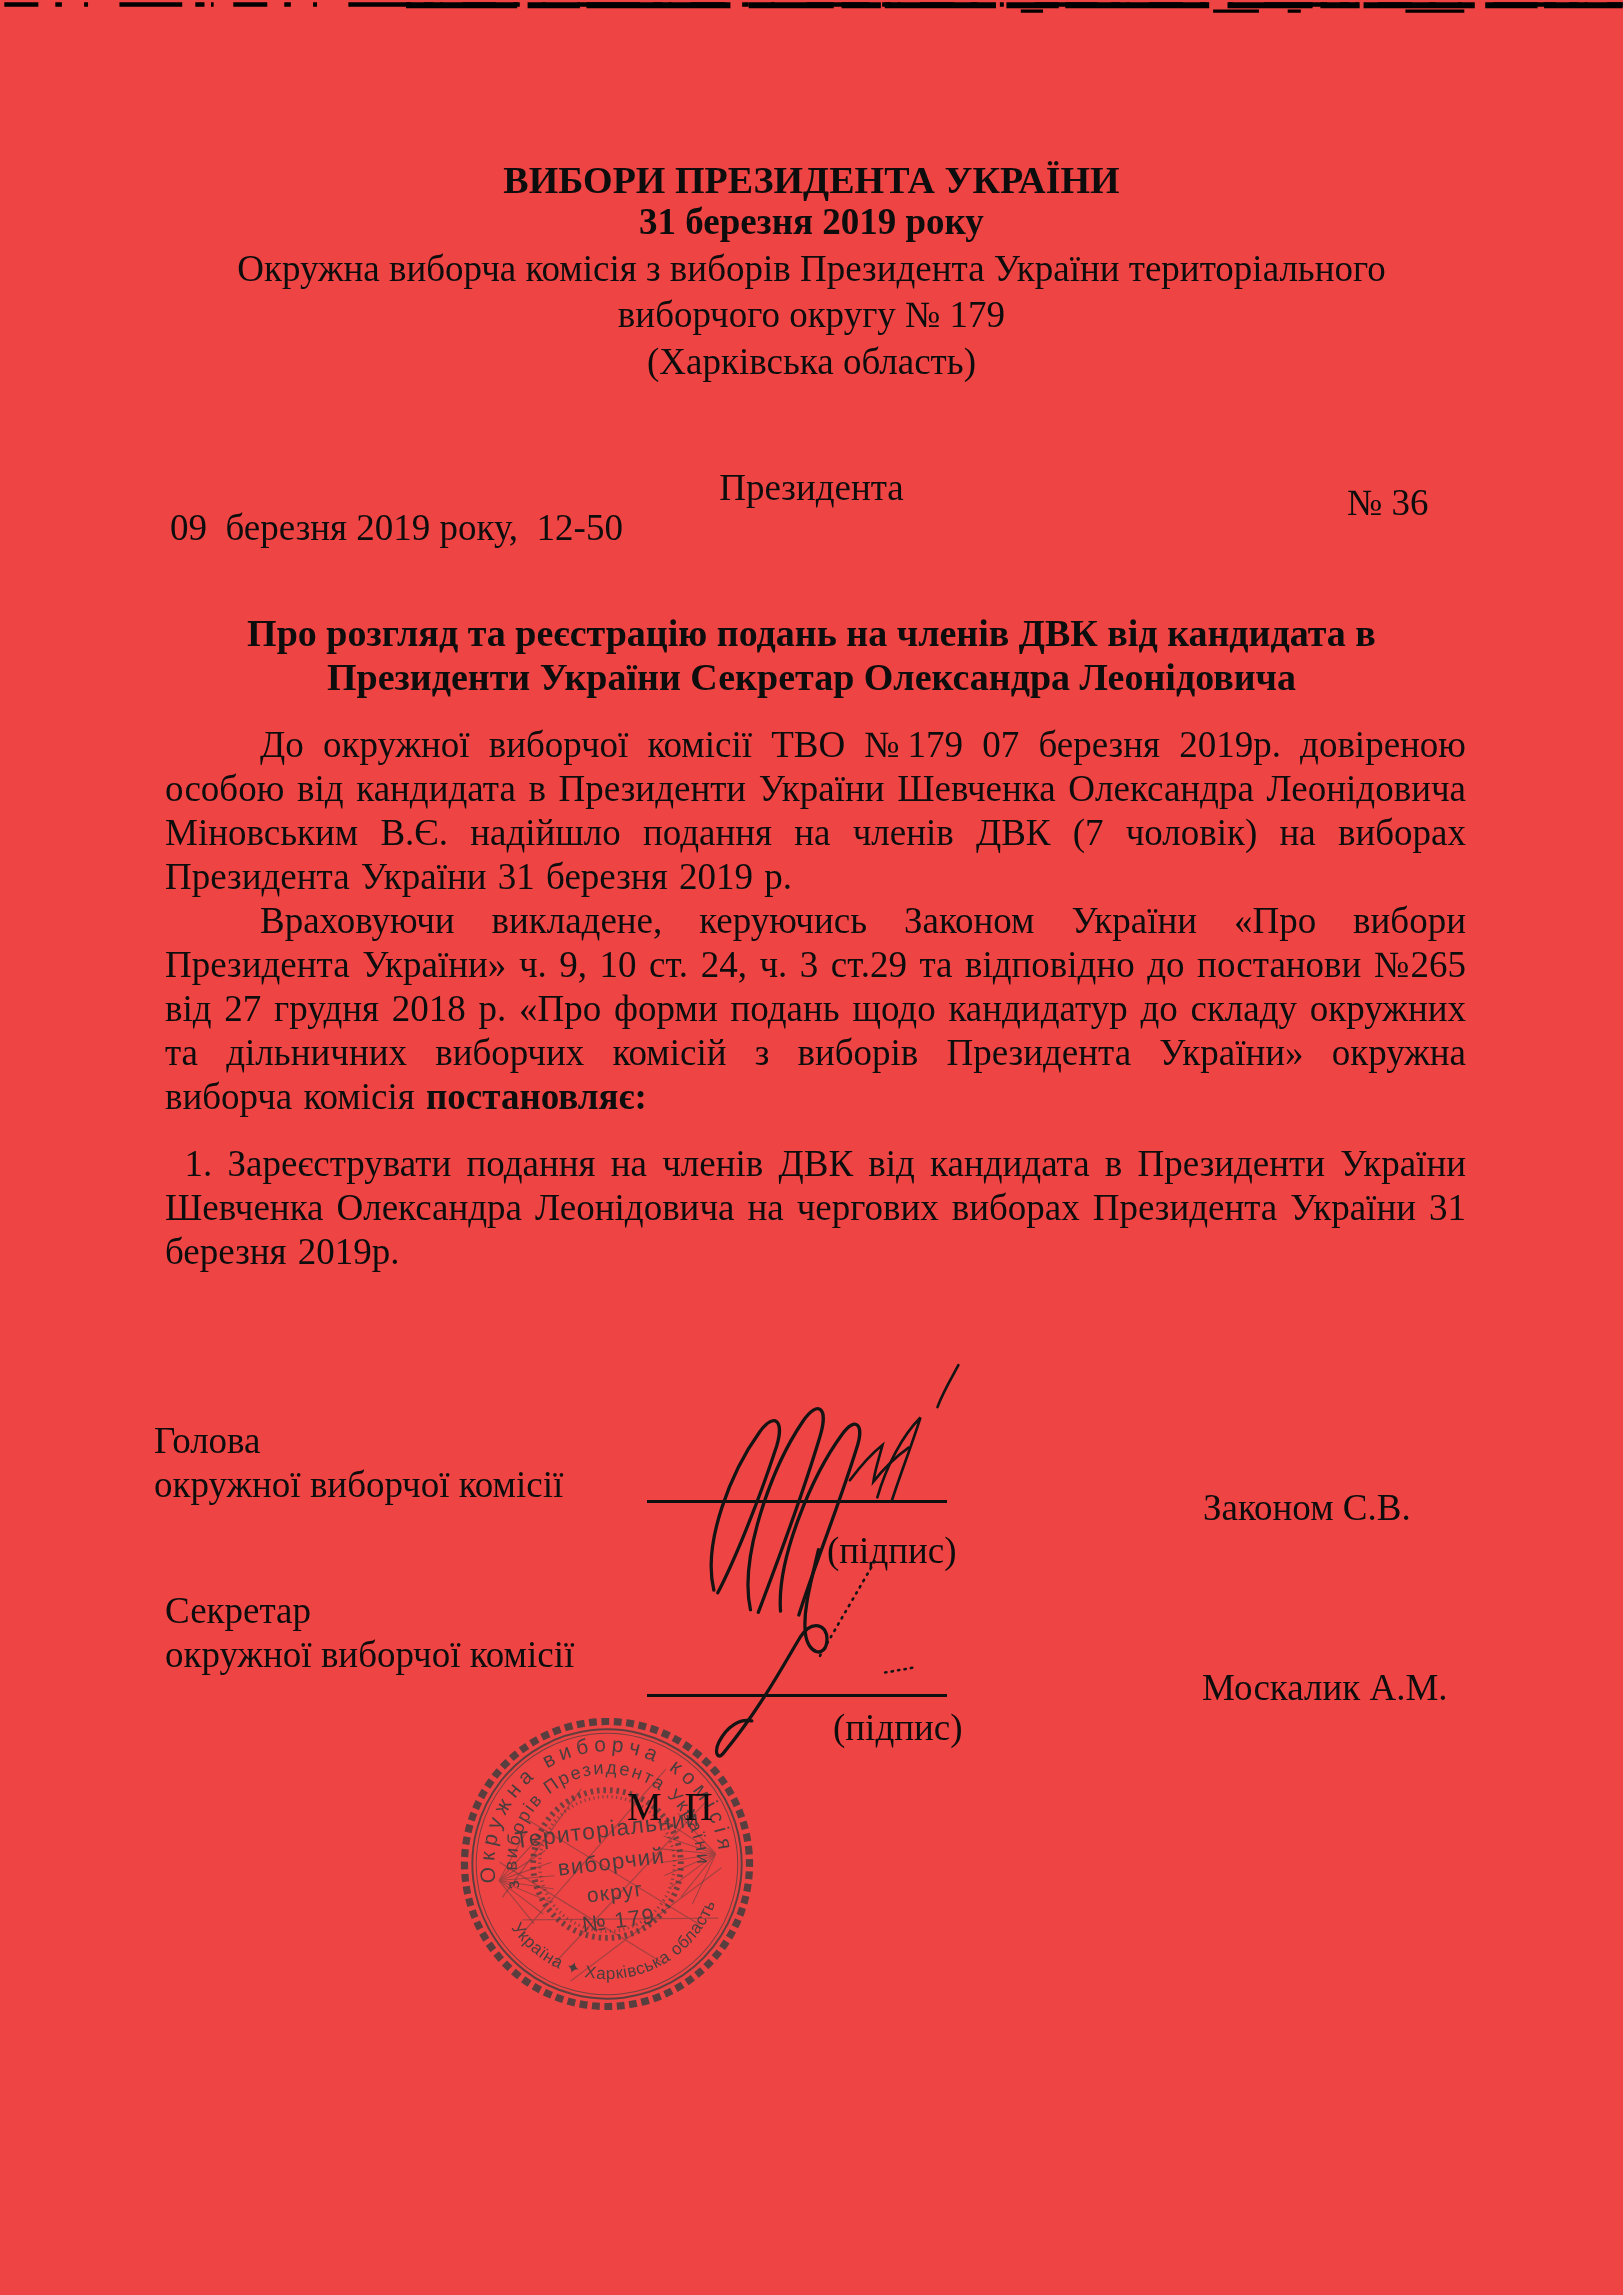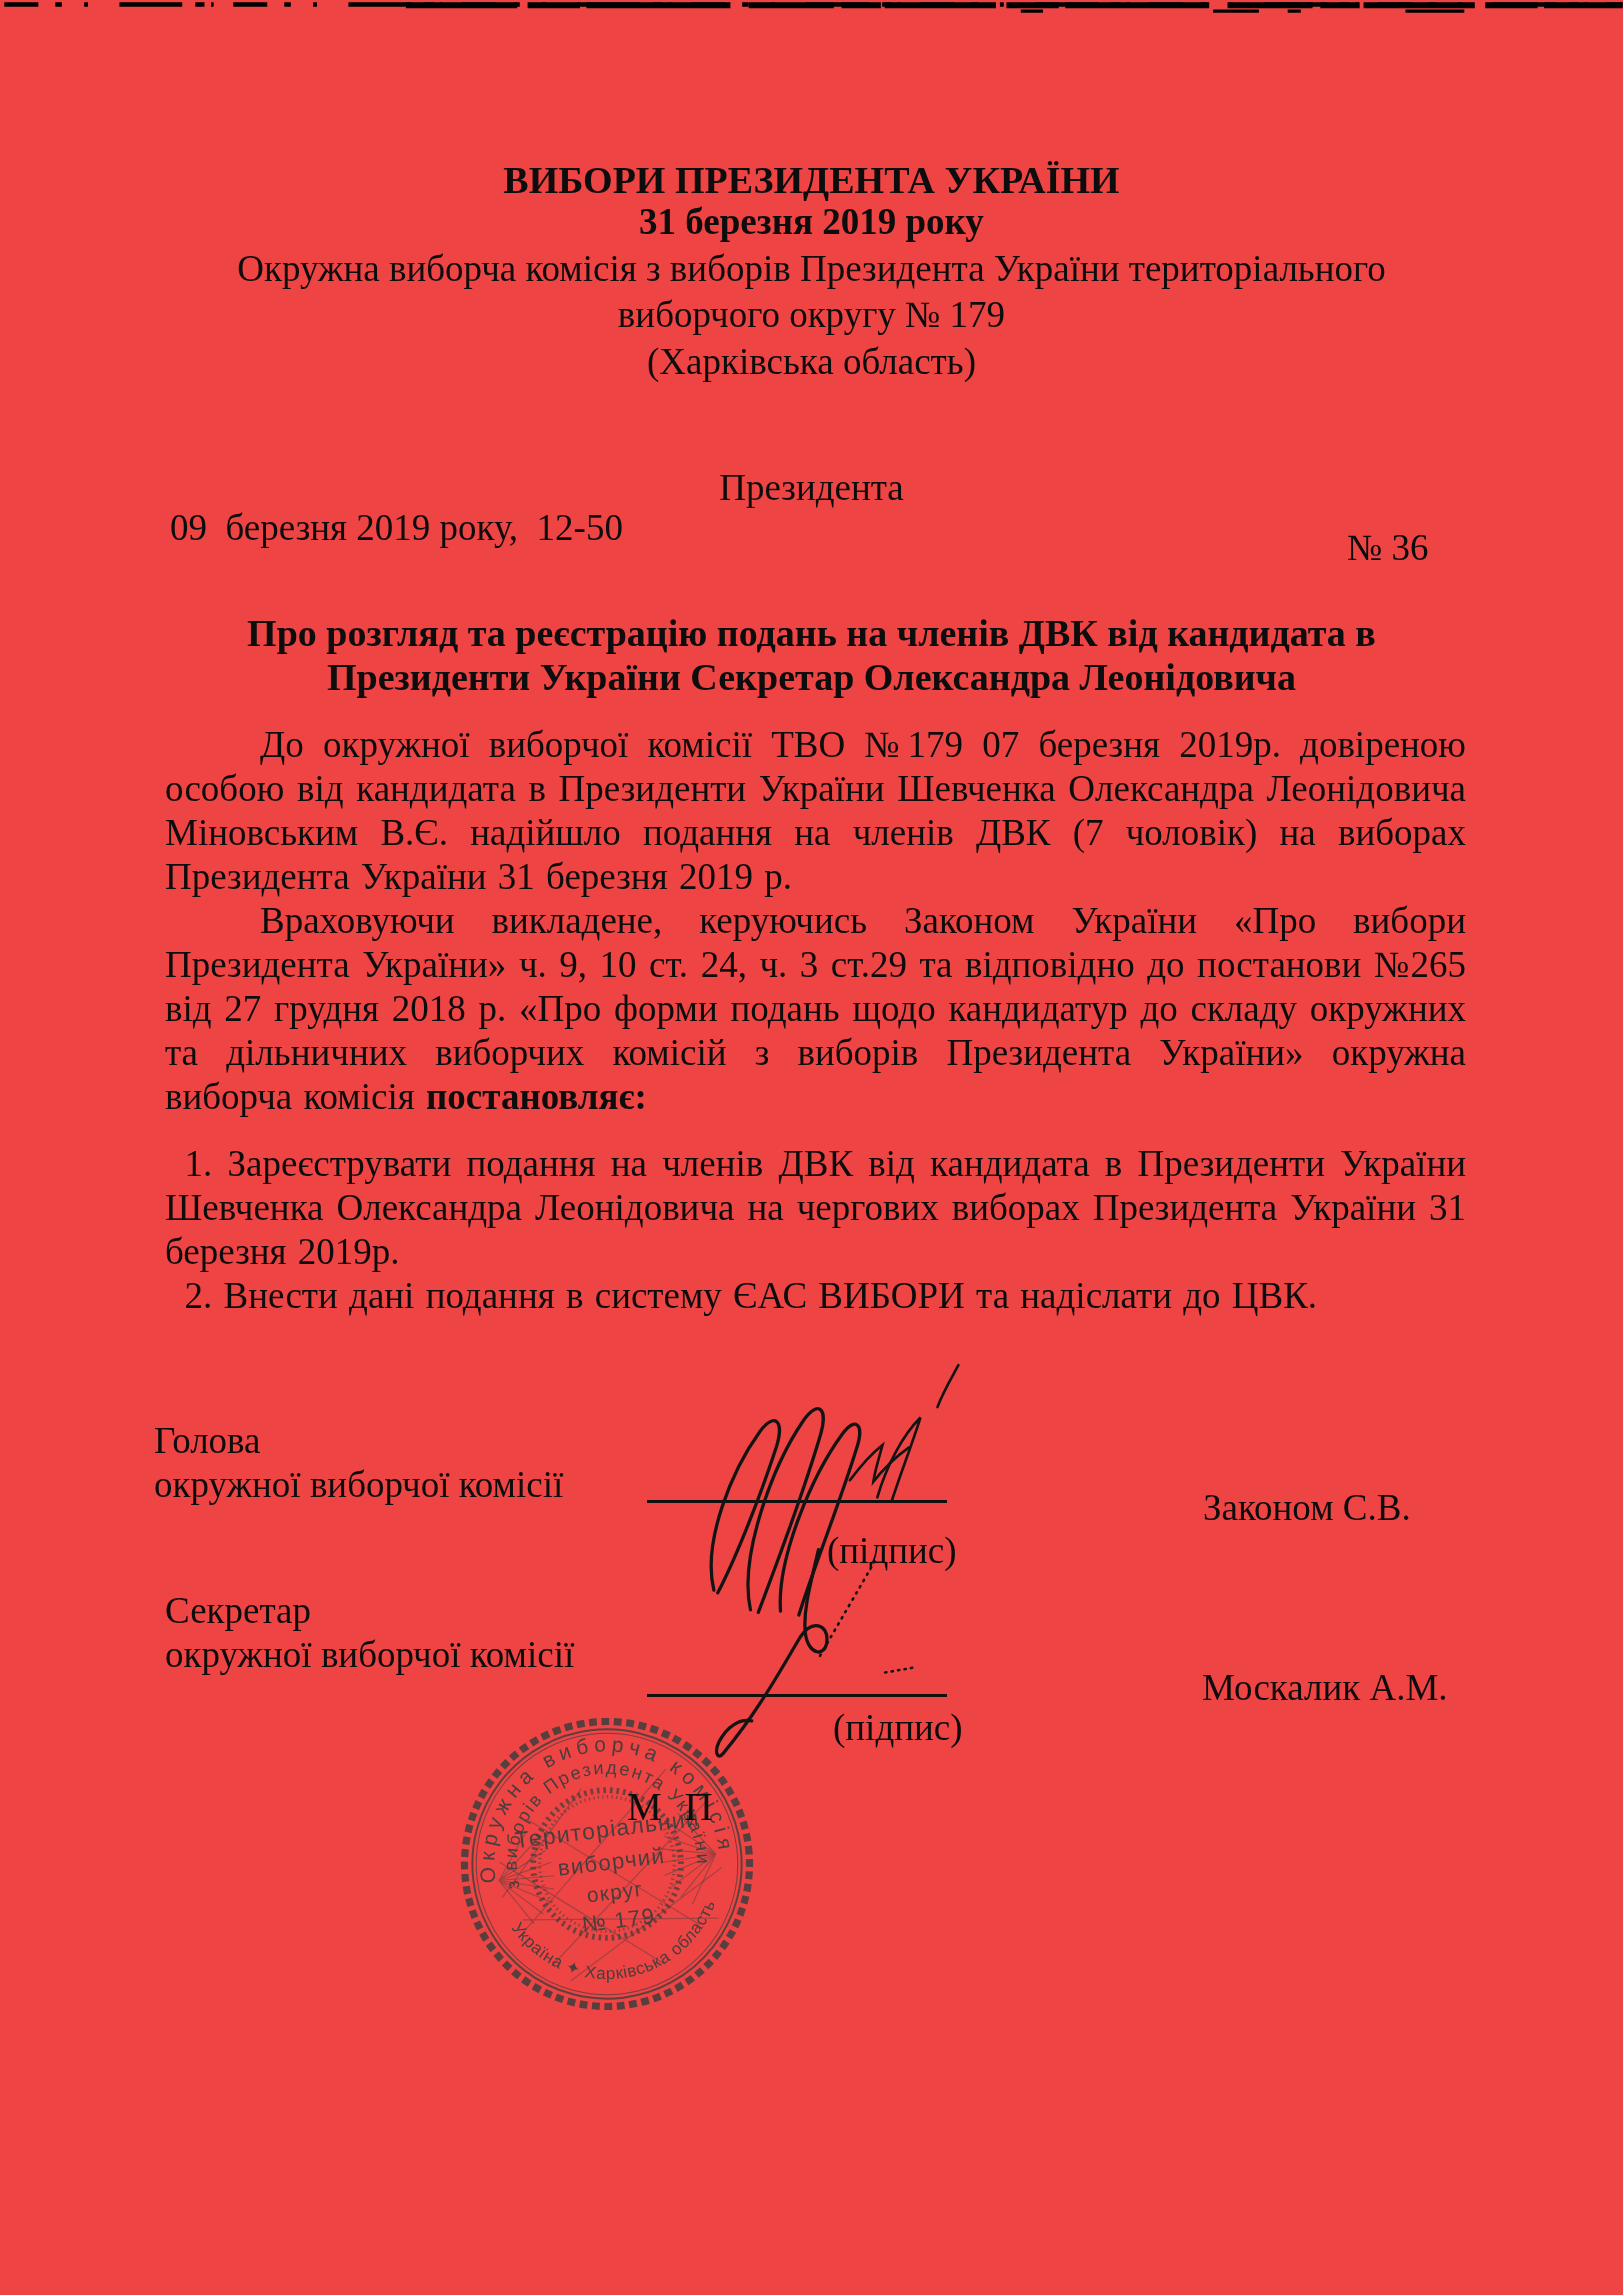--- a/index.html
+++ b/index.html
@@ -15,21 +15,21 @@
 
   #hdr-title   { top:158px; font-size:38px; }
   #hdr-date    { top:200px; font-size:37px; }
   #hdr-org1    { top:247px; font-size:37px; }
   #hdr-org2    { top:293px; font-size:37px; }
   #hdr-region  { top:340px; font-size:37px; }
 
   #res-type    { top:419px; font-size:38px; letter-spacing:.48em; text-indent:.48em; }
   #res-city    { top:466px; font-size:37px; }
   #res-datetime{ left:170px; top:506px; font-size:37px; white-space:pre; }
-  #res-number  { left:1347px; top:526px; font-size:37px; }
+  #res-number  { left:1347px; top:481px; font-size:37px; }
 
   #subj1 { top:611px;  font-size:38px; }
   #subj2 { top:655px; font-size:38px; }
 
   #bodytext { left:165px; top:723px; width:1301px; font-size:37px; line-height:44px;
               text-align:justify; word-spacing:2px; }
   #bodytext p { margin:0; }
   #bodytext p.para { text-indent:95px; }
   #bodytext .items { margin-top:23px; }
   #bodytext p.item { text-indent:19.6px; }
@@ -80,21 +80,20 @@
 
   <div id="bodytext" class="abs">
     <p class="para">
       <span>До окружної виборчої комісії ТВО №179 07 березня 2019р. довіреною особою від кандидата в Президенти України Шевченка Олександра Леонідовича Міновським В.Є. надійшло подання на членів ДВК (7 чоловік) на виборах Президента України 31 березня 2019 р.</span>
     </p>
     <p class="para">
       <span>Враховуючи викладене, керуючись Законом України «Про вибори Президента України» ч. 9, 10 ст. 24, ч. 3 ст.29 та відповідно до постанови №265 від 27 грудня 2018 р. «Про форми подань щодо кандидатур до складу окружних та дільничних виборчих комісій з виборів Президента України» окружна виборча комісія </span><b>постановляє:</b>
     </p>
     <div class="items">
       <p class="item">1. Зареєструвати подання на членів ДВК від кандидата в Президенти України Шевченка Олександра Леонідовича на чергових виборах Президента України 31 березня 2019р.</p>
-      <p class="item">2. Внести дані подання в систему ЄАС ВИБОРИ та надіслати до ЦВК.</p>
     </div>
   </div>
 
   <div id="sig1-role" class="abs role">
     <div>Голова</div>
     <div>окружної виборчої комісії</div>
   </div>
   <div id="sig1-line" class="abs sigline"></div>
   <div id="sig1-caption" class="abs caption">(підпис)</div>
   <div id="sig1-name" class="abs sname">Законом С.В.</div>

